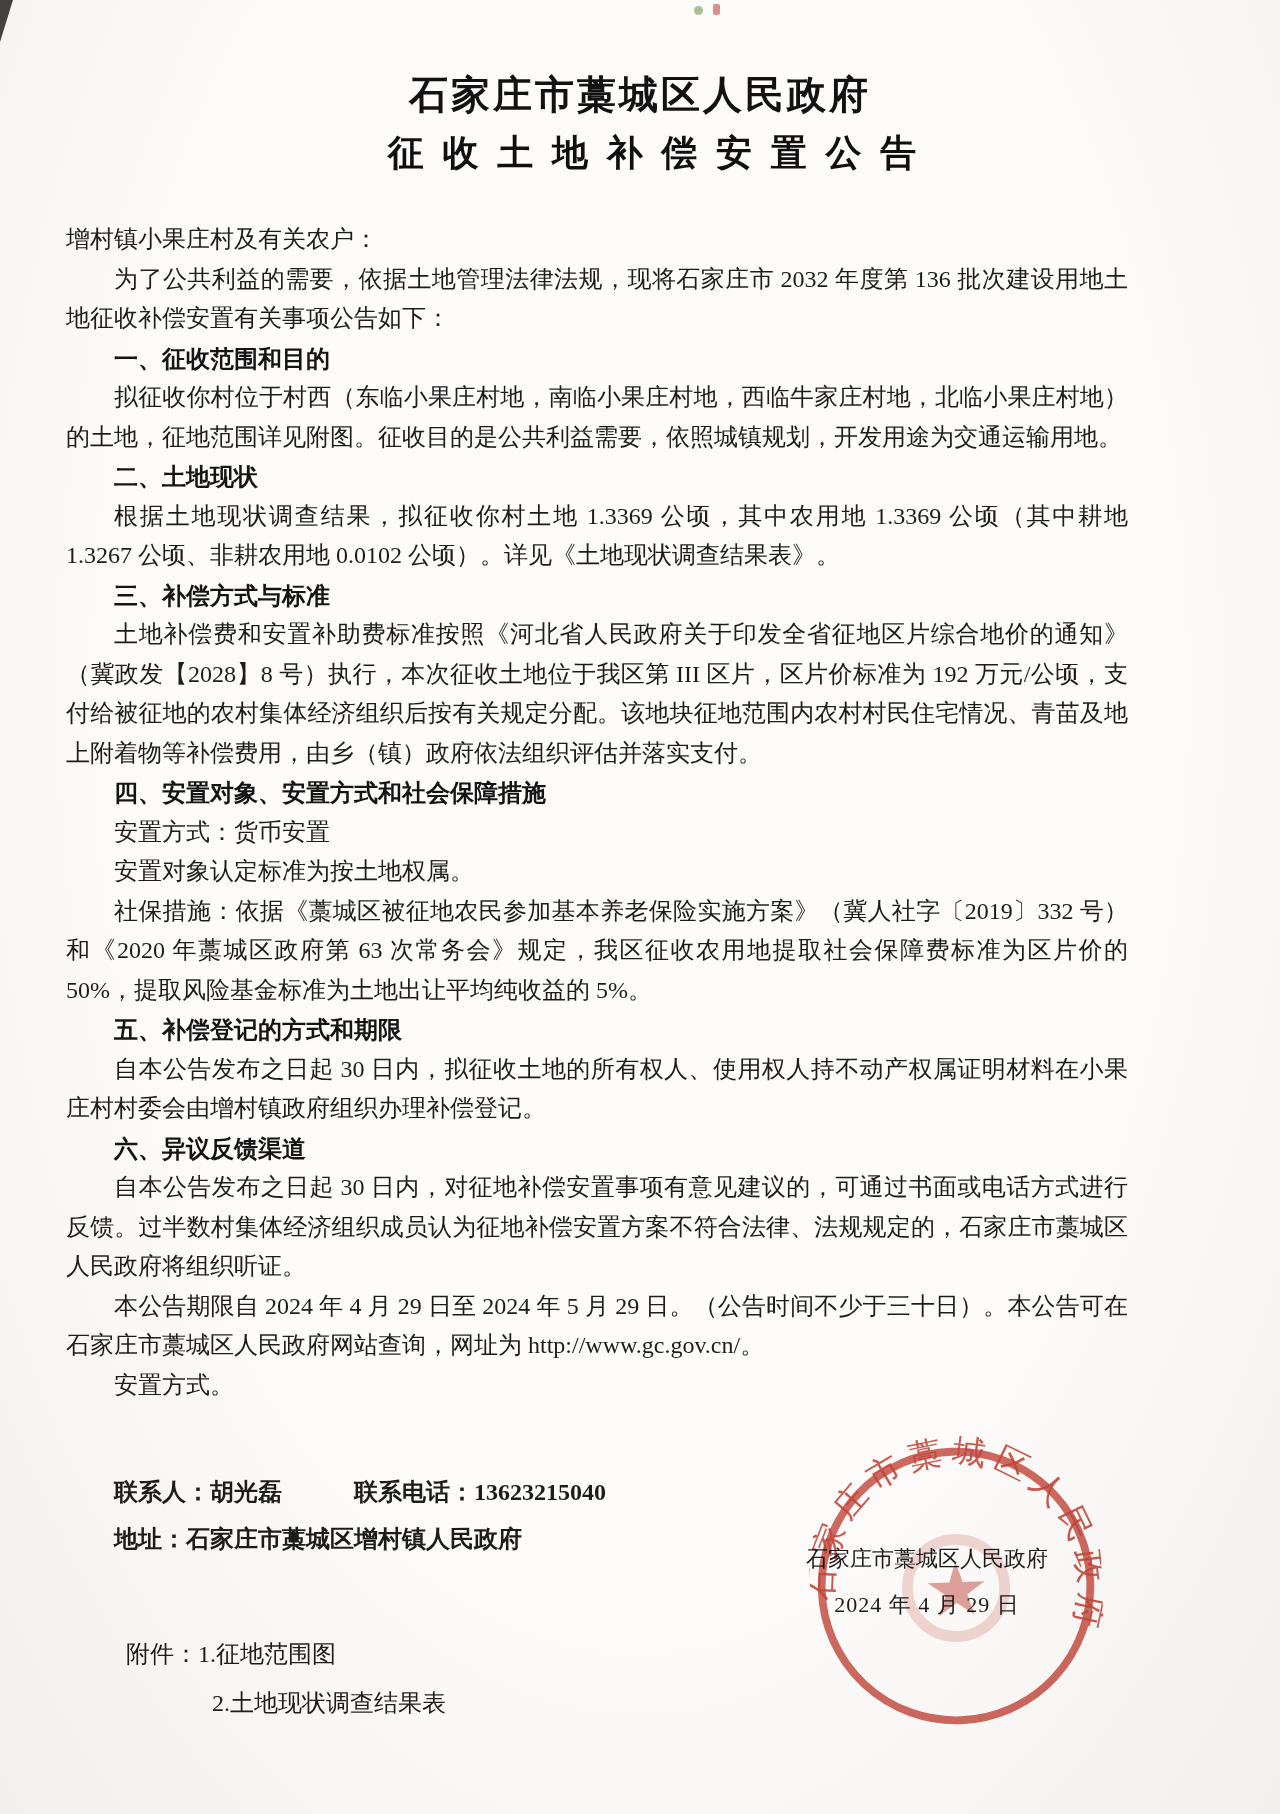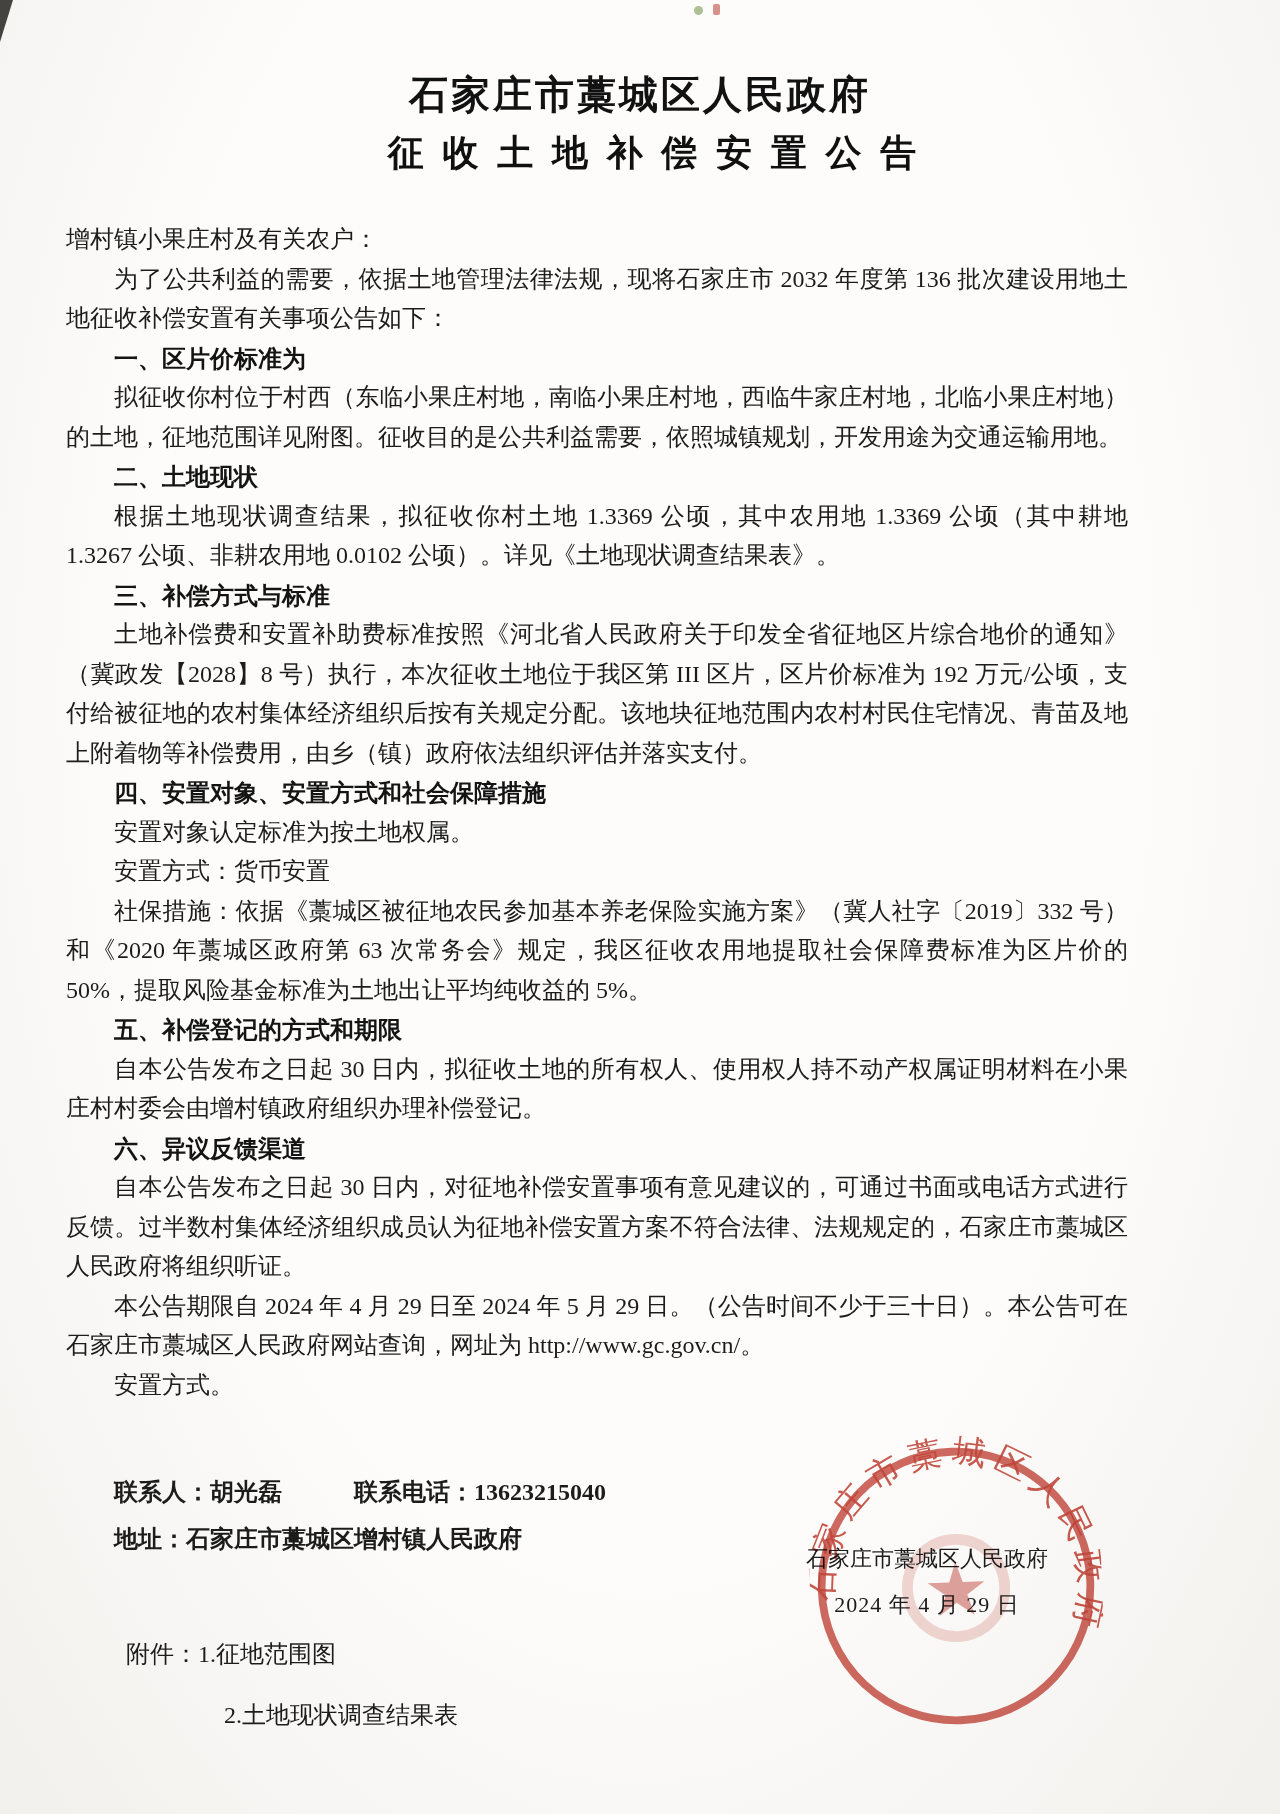--- a/index.html
+++ b/index.html
@@ -76,38 +76,38 @@
   <div class="speck-red"></div>
 
   <div class="title1">石家庄市藁城区人民政府</div>
   <div class="title2">征收土地补偿安置公告</div>
 
   <div class="content">
     <p>增村镇小果庄村及有关农户：</p>
     <p class="ind">为了公共利益的需要，依据土地管理法律法规，现将石家庄市 2032 年度第 136 批次建设用地土地征收补偿安置有关事项公告如下：</p>
 
     <div>
-      <h3>一、区片价标准为</h3>
+      <h3>一、征收范围和目的</h3>
       <p class="ind">拟征收你村位于村西（东临小果庄村地，南临小果庄村地，西临牛家庄村地，北临小果庄村地）的土地，征地范围详见附图。征收目的是公共利益需要，依照城镇规划，开发用途为交通运输用地。</p>
     </div>
 
     <div>
       <h3>二、土地现状</h3>
       <p class="ind">根据土地现状调查结果，拟征收你村土地 1.3369 公顷，其中农用地 1.3369 公顷（其中耕地 1.3267 公顷、非耕农用地 0.0102 公顷）。详见《土地现状调查结果表》。</p>
     </div>
 
     <div>
       <h3>三、补偿方式与标准</h3>
       <p class="ind">土地补偿费和安置补助费标准按照《河北省人民政府关于印发全省征地区片综合地价的通知》（冀政发【2028】8 号）执行，本次征收土地位于我区第 III 区片，区片价标准为 192 万元/公顷，支付给被征地的农村集体经济组织后按有关规定分配。该地块征地范围内农村村民住宅情况、青苗及地上附着物等补偿费用，由乡（镇）政府依法组织评估并落实支付。</p>
     </div>
 
     <div>
       <h3>四、安置对象、安置方式和社会保障措施</h3>
+      <p class="ind">安置方式：货币安置</p>
       <p class="ind">安置对象认定标准为按土地权属。</p>
-      <p class="ind">安置方式：货币安置</p>
       <p class="ind">社保措施：依据《藁城区被征地农民参加基本养老保险实施方案》（冀人社字〔2019〕332 号）和《2020 年藁城区政府第 63 次常务会》规定，我区征收农用地提取社会保障费标准为区片价的 50%，提取风险基金标准为土地出让平均纯收益的 5%。</p>
     </div>
 
     <div>
       <h3>五、补偿登记的方式和期限</h3>
       <p class="ind">自本公告发布之日起 30 日内，拟征收土地的所有权人、使用权人持不动产权属证明材料在小果庄村村委会由增村镇政府组织办理补偿登记。</p>
     </div>
 
     <div>
       <h3>六、异议反馈渠道</h3>
@@ -134,16 +134,16 @@
       <path id="sealArc" d="M 46,223 A 127,127 0 1,1 254,223" fill="none"></path>
       <text font-size="34" letter-spacing="8" opacity="0.9" fill="#bf3a2e">
         <textPath href="#sealArc" startOffset="12%">石家庄市藁城区人民政府</textPath>
       </text>
       <text x="150" y="180" text-anchor="middle" font-size="76" opacity="0.5" fill="#bf3a2e">★</text>
     </svg>
   </div>
 
   <div class="attachments">
     <p style="margin:0"><span>附件：</span><span>1.征地范围图</span></p>
-    <p style="margin:12px" class="item2"><span>2.土地现状调查结果表</span></p>
+    <p style="margin:0" class="item2"><span>2.土地现状调查结果表</span></p>
   </div>
 
 </div>
 
 </body></html>

